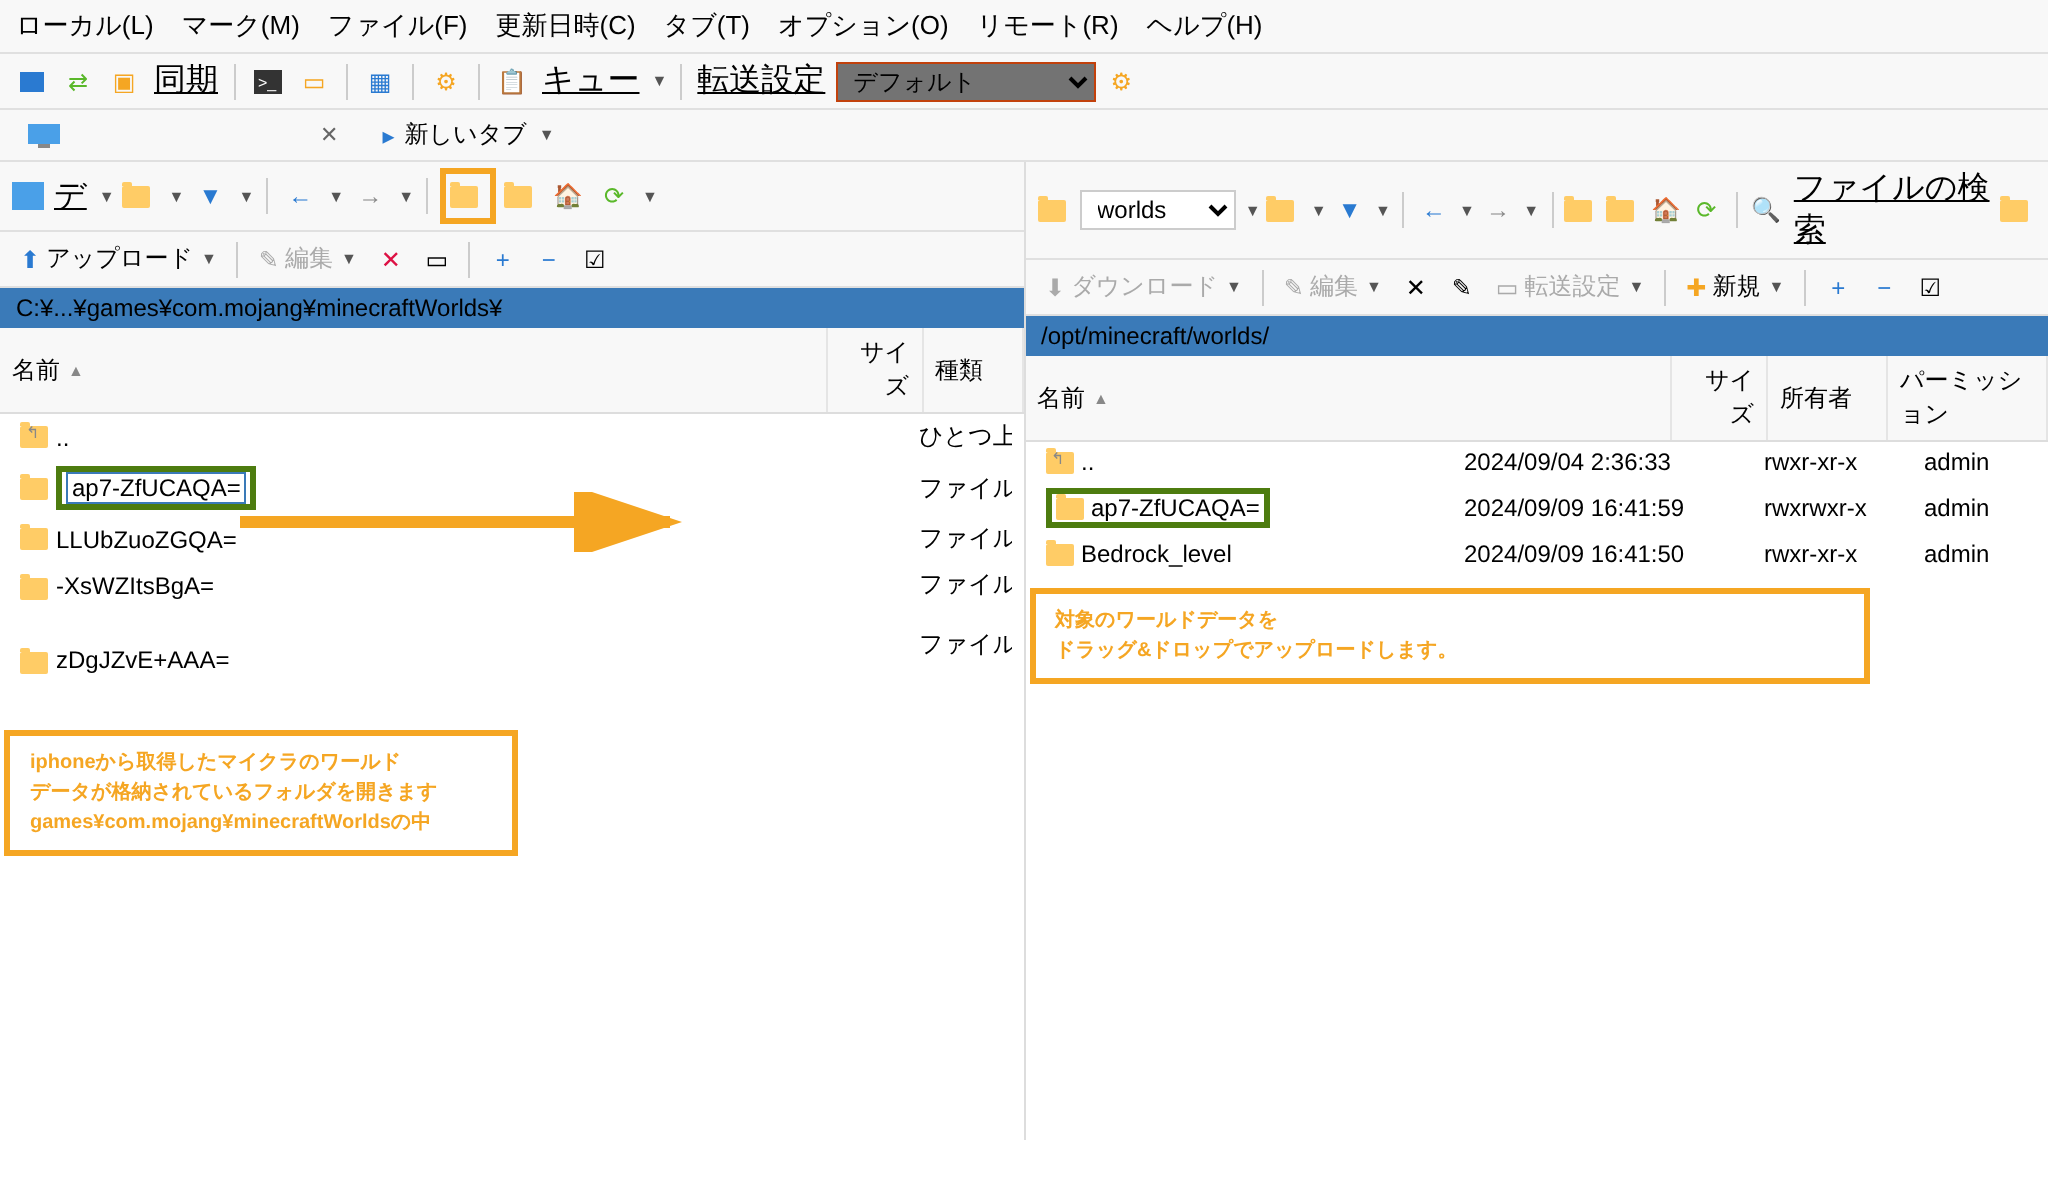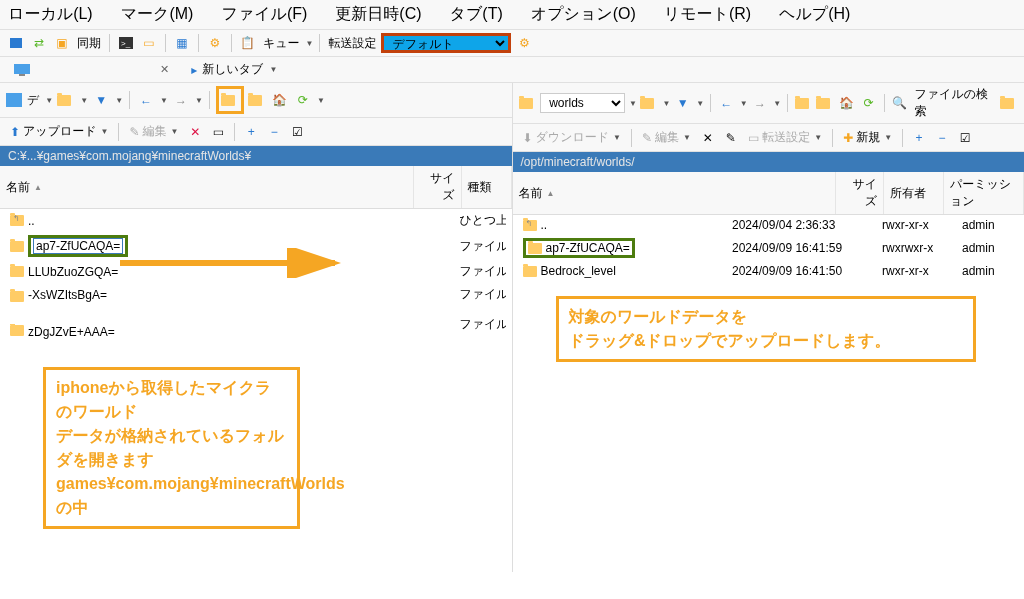--- a/index.html
+++ b/index.html
@@ -1,59 +1,59 @@
 <!DOCTYPE html>
 <html><head>
 <meta charset="utf-8">
 <style>
 * { margin: 0; padding: 0; box-sizing: border-box; font-family: "Meiryo", "MS PGothic", sans-serif; }
 body { background: #fff; font-size: 12px; width: 1024px; height: 599px; overflow: hidden; }
 
-.menubar { display: flex; gap: 28px; padding: 4px 8px; background: #f8f8f8; border-bottom: 1px solid #e0e0e0; font-size: 16px; }
+.menubar { display: flex; gap: 14px; padding: 4px 8px; background: #f8f8f8; border-bottom: 1px solid #e0e0e0; font-size: 13px; }
 .menubar span { cursor: default; }
 
 .toolbar { display: flex; align-items: center; gap: 3px; padding: 3px 6px; background: #f8f8f8; border-bottom: 1px solid #e0e0e0; }
 .tb-sep { width: 1px; height: 18px; background: #ccc; margin: 0 3px; }
 .tb-btn { width: 20px; height: 20px; display: inline-flex; align-items: center; justify-content: center; cursor: pointer; border-radius: 2px; }
-.tb-combo { height: 20px; font-size: 12px; border: 3px solid #c2410c; background: #0ea5e9; padding: 0 4px; }
-.tb-label { font-size: 12px; margin: 0 2px; }
+.tb-combo { height: 20px; font-size: 12px; border: 1px solid #c2410c; background: #737373; padding: 0 4px; }
+.tb-label { font-size: 16px; margin: 0 2px; text-decoration: underline; }
 .dropdown-arrow { font-size: 8px; color: #555; margin-left: 1px; }
 
 .tabbar { display: flex; align-items: center; background: #f8f8f8; border-bottom: 1px solid #e0e0e0; padding: 2px 6px; gap: 6px; }
 .tab { display: flex; align-items: center; gap: 5px; padding: 2px 8px; cursor: pointer; }
 .tab .close { color: #666; font-size: 11px; }
 
 .panes { display: flex; height: calc(100% - 110px); }
 .pane { flex: 1; display: flex; flex-direction: column; border-right: 1px solid #ddd; position: relative; }
 .pane:last-child { border-right: none; }
 
 .nav-toolbar { display: flex; align-items: center; gap: 3px; padding: 3px 6px; background: #f8f8f8; border-bottom: 1px solid #e0e0e0; }
 .path-combo { height: 20px; font-size: 12px; border: 1px solid #ccc; background: #fff; padding: 0 4px; min-width: 60px; }
 .highlight-box { border: 3px solid #f5a623; padding: 1px; display: inline-flex; }
 
 .action-toolbar { display: flex; align-items: center; gap: 3px; padding: 3px 6px; background: #f8f8f8; border-bottom: 1px solid #e0e0e0; font-size: 12px; }
 .action-btn { display: inline-flex; align-items: center; gap: 3px; padding: 2px 4px; cursor: pointer; }
 .action-btn.dim { color: #aaa; }
 
-.pathbar { background: #3a7ab8; color: #e5e5e5; padding: 3px 8px; font-size: 12px; }
+.pathbar { background: #3a7ab8; color: #000000; padding: 3px 8px; font-size: 12px; }
 
 .list-header { display: flex; background: #f8f8f8; border-bottom: 1px solid #ddd; font-size: 12px; }
 .list-header .col { padding: 4px 6px; border-right: 1px solid #e5e5e5; display: flex; align-items: center; gap: 4px; }
 .sort-arrow { font-size: 8px; color: #888; }
 
 .list-body { flex: 1; overflow: auto; background: #fff; }
 .row { display: flex; align-items: center; padding: 2px 6px; font-size: 12px; }
 .row .cell { padding: 1px 4px; overflow: hidden; white-space: nowrap; }
 .folder-icon { width: 14px; height: 11px; background: #ffcc66; border-radius: 1px; display: inline-block; margin-right: 4px; position: relative; flex-shrink: 0; }
 .folder-icon::before { content: ""; position: absolute; top: -2px; left: 0; width: 5px; height: 2px; background: #ffcc66; border-radius: 1px 1px 0 0; }
 .folder-icon.up::after { content: "↰"; position: absolute; font-size: 8px; top: -1px; left: 3px; color: #888; }
 .editbox { border: 1px solid #3a7ab8; background: #fff; padding: 0 2px; }
 .sel-box { border: 3px solid #4d7c0f; padding: 0 2px; display: inline-flex; align-items: center; }
 
-.annotation { position: absolute; border: 3px solid #f5a623; background: #fff; padding: 6px 10px; color: #f5a623; font-weight: bold; font-size: 16px; line-height: 1.5; margin-left: 41px; }
+.annotation { position: absolute; border: 3px solid #f5a623; background: #fff; padding: 6px 10px; color: #f5a623; font-weight: bold; font-size: 10px; line-height: 1.5; }
 
 .arrow-svg { position: absolute; pointer-events: none; }
 
 
 .ic-blue { color: #2a7ad1; }
 .ic-green { color: #5ab82a; }
 .ic-yellow { color: #f5a623; }
 .ic-grey { color: #888; }
 .ic-red { color: #d14; }
 
@@ -220,21 +220,21 @@
         </div>
         <div class="row">
           <div class="cell colL-name" style="display: flex; align-items: flex-end;">
             <span class="folder-icon"></span>
             <span>-XsWZItsBgA=</span>
           </div>
           <div class="cell colL-size"></div>
           <div class="cell colL-type">ファイル</div>
         </div>
         <div class="row">
-          <div class="cell colL-name" style="display: flex; align-items: flex-start; margin-top: 16px;">
+          <div class="cell colL-name" style="display: flex; align-items: flex-end; margin-top: 16px;">
             <span class="folder-icon"></span>
             <span>zDgJZvE+AAA=</span>
           </div>
           <div class="cell colL-size"></div>
           <div class="cell colL-type">ファイル</div>
         </div>
       </div>
 
     <svg class="arrow-svg" style="left:120px;top:165px" width="230" height="30">
       <defs>

